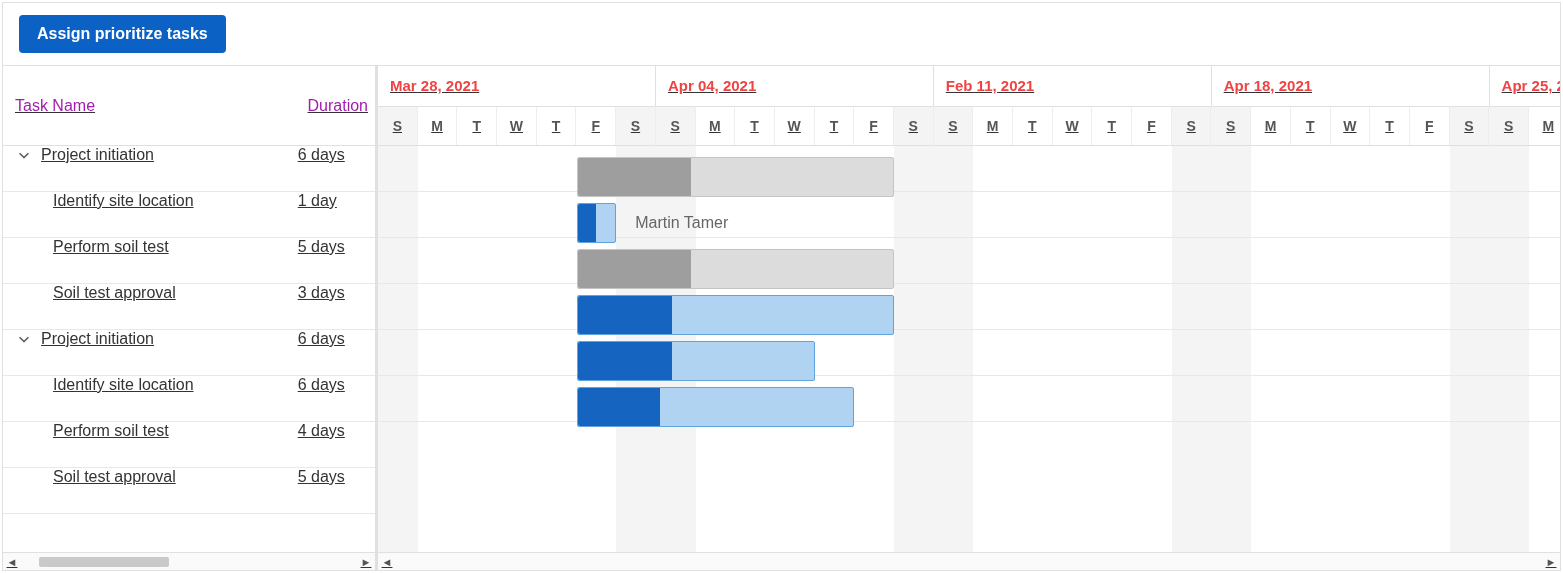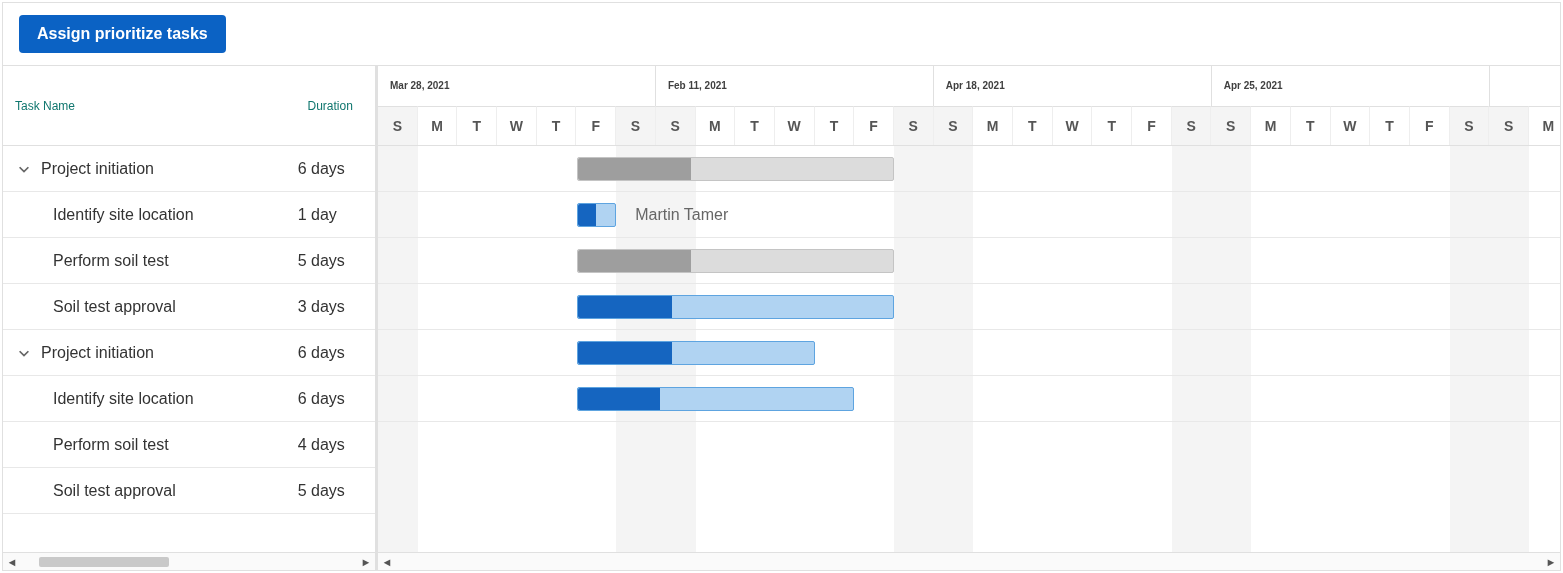--- a/index.html
+++ b/index.html
@@ -11,20 +11,21 @@
     width: 1563px;
     height: 573px;
     overflow: hidden;
   }
   .container {
     border: 1px solid #e0e0e0;
     margin: 2px;
     height: 569px;
     display: flex;
     flex-direction: column;
+    text-decoration: underline;
   }
   .toolbar {
     padding: 12px 16px;
     border-bottom: 1px solid #e0e0e0;
   }
   .btn-primary {
     background: #0b62c4;
     color: #fff;
     border: none;
     border-radius: 4px;
@@ -55,30 +56,30 @@
     align-items: center;
     border-bottom: 1px solid #e0e0e0;
     flex-shrink: 0;
   }
   .grid-header-cell {
     height: 100%;
     display: flex;
     align-items: center;
     padding: 0 12px;
     font-weight: 400;
-    color: #0f766e;
-    font-size: 12px;
+    color: #a21caf;
+    font-size: 16px;
   }
   .col-name { width: 295px; }
   .col-dur  { width: 80px; overflow: hidden; white-space: nowrap; }
   .grid-body { flex:1; overflow:hidden; }
   .grid-row {
     height: 46px;
     display: flex;
-    align-items: center;
+    align-items: flex-start;
     border-bottom: 1px solid #e8e8e8;
   }
   .cell-name {
     width: 295px;
     padding-left: 14px;
     display: flex;
     align-items: center;
     gap: 10px;
     font-size: 16px;
     white-space: nowrap;
@@ -138,22 +139,22 @@
   .week-row, .day-row {
     display:flex;
     height:40px;
   }
   .week-cell {
     border-right:1px solid #e0e0e0;
     padding:0 12px;
     display:flex;
     align-items:center;
     font-weight:600;
-    font-size:10px;
-    color:#404040;
+    font-size:15px;
+    color:#ef4444;
     flex-shrink:0;
   }
   .day-cell {
     width:39.7px;
     flex-shrink:0;
     border-right:1px solid #eee;
     border-top:1px solid #e0e0e0;
     display:flex;
     align-items:center;
     justify-content:center;
@@ -180,21 +181,21 @@
     width:39.7px;
   }
   .chart-row {
     height:46px;
     border-bottom:1px solid #e8e8e8;
     position:relative;
   }
   .bar {
     position:absolute;
     top:11px;
-    height:24px;
+    height:40px;
     border-radius:2px;
   }
   .bar.summary {
     background:#dcdcdc;
     border:1px solid #c4c4c4;
   }
   .bar.task {
     background:#b0d3f2;
     border:1px solid #5ea4e0;
   }
@@ -299,20 +300,21 @@
           <div class="grid-hscroll-thumb"></div>
         </div>
         <div class="grid-hscroll-btn">►</div>
       </div>
     </div>
 
     <div class="chart">
       <div class="chart-header">
         <div class="week-row" id="week-row">
             <div class="week-cell" style="width: 277.9px;">Mar 28, 2021</div>
+            <div class="week-cell" style="width: 277.9px;">Apr 04, 2021</div>
             <div class="week-cell" style="width: 277.9px;">Feb 11, 2021</div>
             <div class="week-cell" style="width: 277.9px;">Apr 18, 2021</div>
             <div class="week-cell" style="width: 277.9px;">Apr 25, 2021</div>
           </div>
         <div class="day-row" id="day-row">
             <div class="day-cell wk">S</div>
             <div class="day-cell">M</div>
             <div class="day-cell">T</div>
             <div class="day-cell">W</div>
             <div class="day-cell">T</div>

